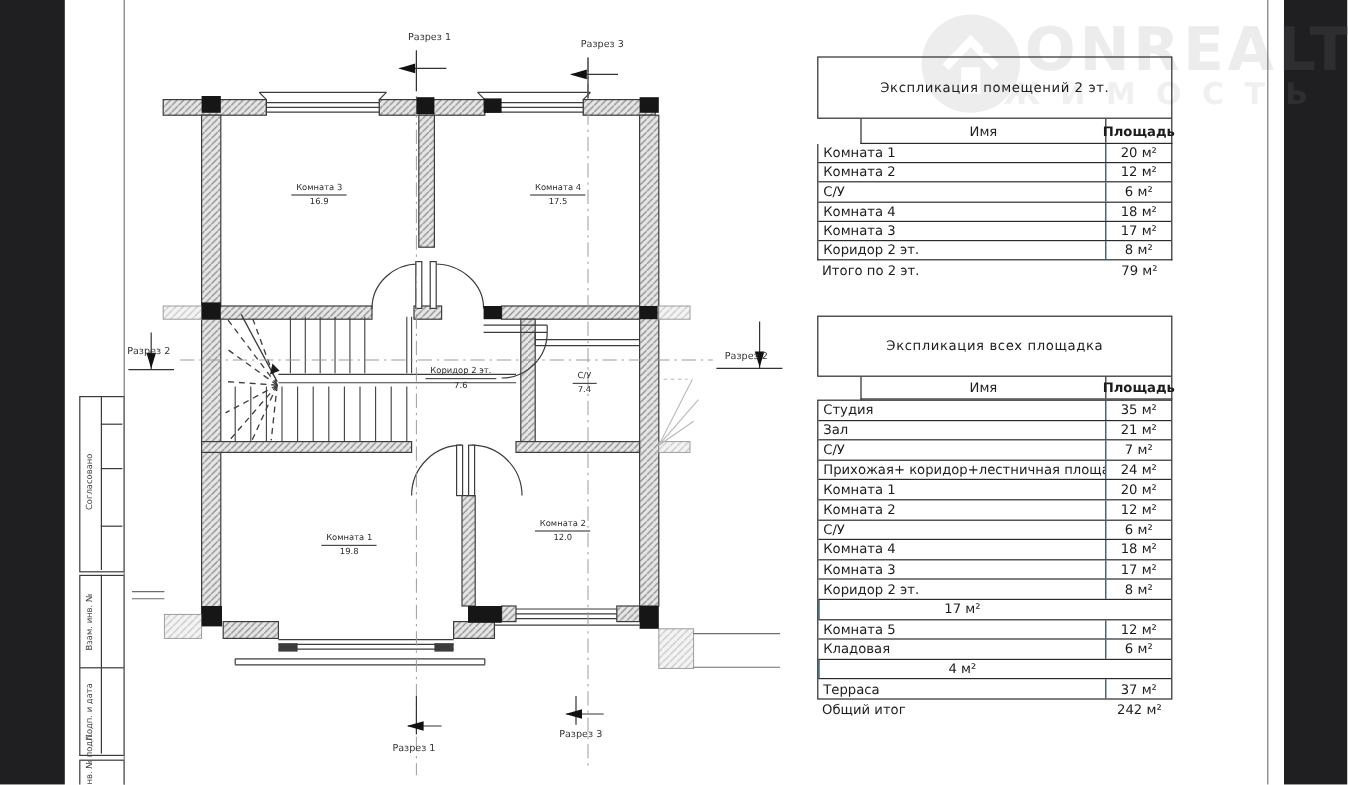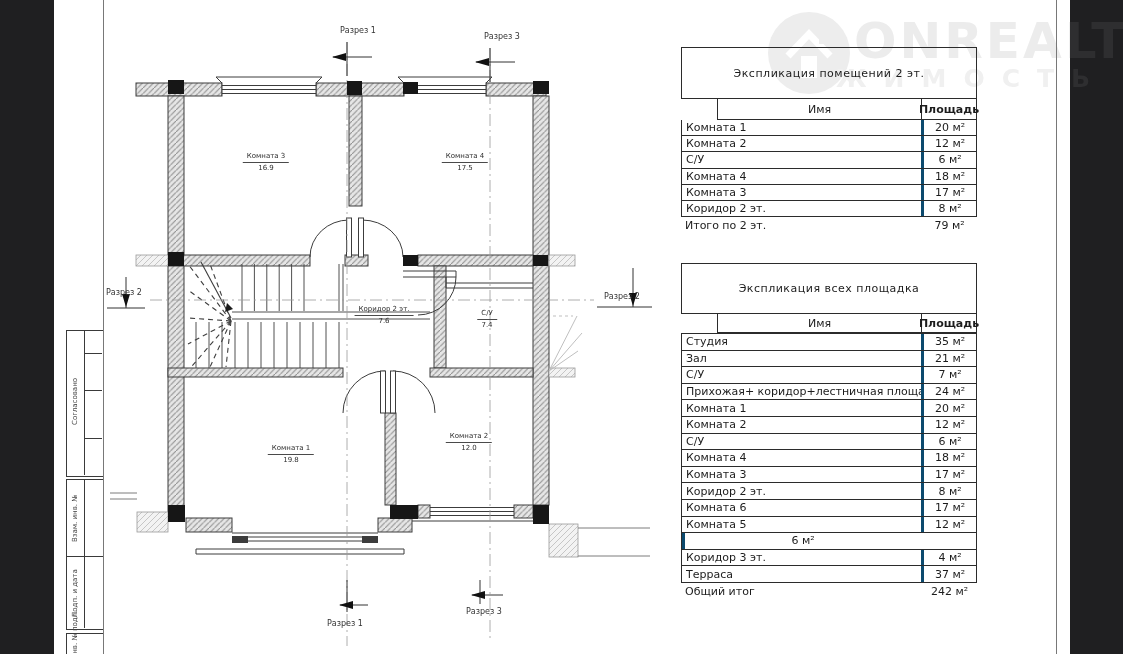--- a/index.html
+++ b/index.html
@@ -26,21 +26,21 @@
   .t-title{border:1.2px solid #2b2b2b;display:flex;align-items:center;justify-content:center;
            font-size:11px;letter-spacing:0.5px;}
   .t-head{border:1.2px solid #2b2b2b;border-top:none;display:grid;grid-template-columns:1fr 55px;margin-left:36px;}
   .t-head div{display:flex;align-items:center;justify-content:center;}
   .t-head div+div{border-left:1px solid #2b2b2b;font-weight:bold;}
   .t-body{border:1.2px solid #2b2b2b;border-top:none;display:flex;flex-direction:column;}
   .t-body2{border:1.2px solid #2b2b2b;display:flex;flex-direction:column;}
   .t-row{flex:1;display:grid;grid-template-columns:1fr 55px;}
   .t-row + .t-row{border-top:1px solid #2b2b2b;}
   .t-name{display:flex;align-items:center;padding-left:4px;white-space:nowrap;overflow:hidden;}
-  .t-area{display:flex;align-items:center;justify-content:center;border-left:3px solid #0c4a6e;}
+  .t-area{display:flex;align-items:center;justify-content:center;border-left:1px solid #0c4a6e;}
   .t-total{display:grid;grid-template-columns:1fr 55px;height:17px;}
   .t-total .t-name{padding-left:4px;}
   .t-total .t-area{border-left:none;}
 
   
   .rlabel{position:absolute;transform:translateX(-50%);font-size:7px;color:#2d2d2d;
           text-align:center;line-height:1;white-space:nowrap;}
   .rname{display:block;border-bottom:1px solid #4a4a4a;padding:0 4px 2px;}
   .rarea{display:block;padding-top:2px;}
   .slabel{position:absolute;font-size:8px;color:#333;white-space:nowrap;}
@@ -384,32 +384,31 @@
         </div>
         <div class="t-row">
           <div class="t-name">Комната 3</div>
           <div class="t-area">17 м²</div>
         </div>
         <div class="t-row">
           <div class="t-name">Коридор 2 эт.</div>
           <div class="t-area">8 м²</div>
         </div>
         <div class="t-row">
-          <div class="t-name">Комната 6</div>
           <div class="t-area">17 м²</div>
         </div>
         <div class="t-row">
           <div class="t-name">Комната 5</div>
           <div class="t-area">12 м²</div>
         </div>
         <div class="t-row">
+          <div class="t-name">Кладовая</div>
           <div class="t-area">6 м²</div>
         </div>
         <div class="t-row">
-          <div class="t-name">Коридор 3 эт.</div>
           <div class="t-area">4 м²</div>
         </div>
         <div class="t-row">
           <div class="t-name">Терраса</div>
           <div class="t-area">37 м²</div>
         </div>
       </div>
     <div class="t-total">
       <div class="t-name">Общий итог</div>
       <div class="t-area">242 м²</div>

